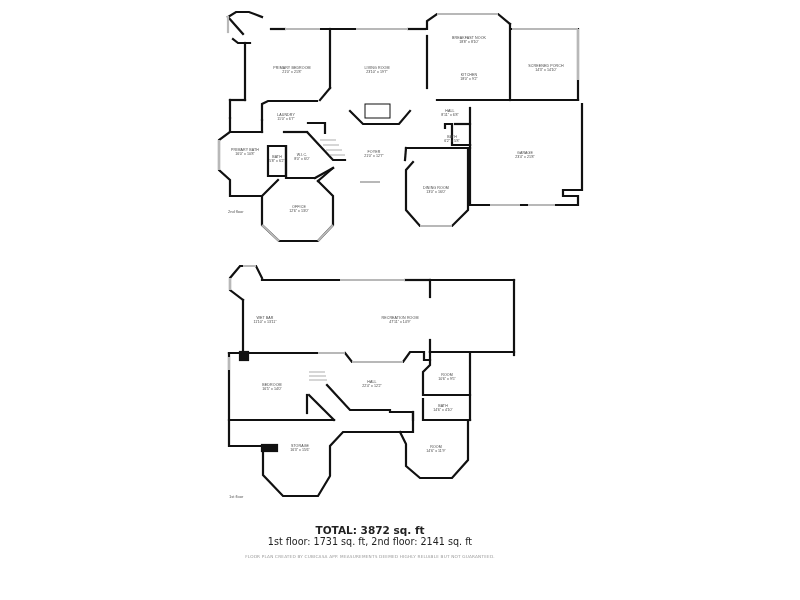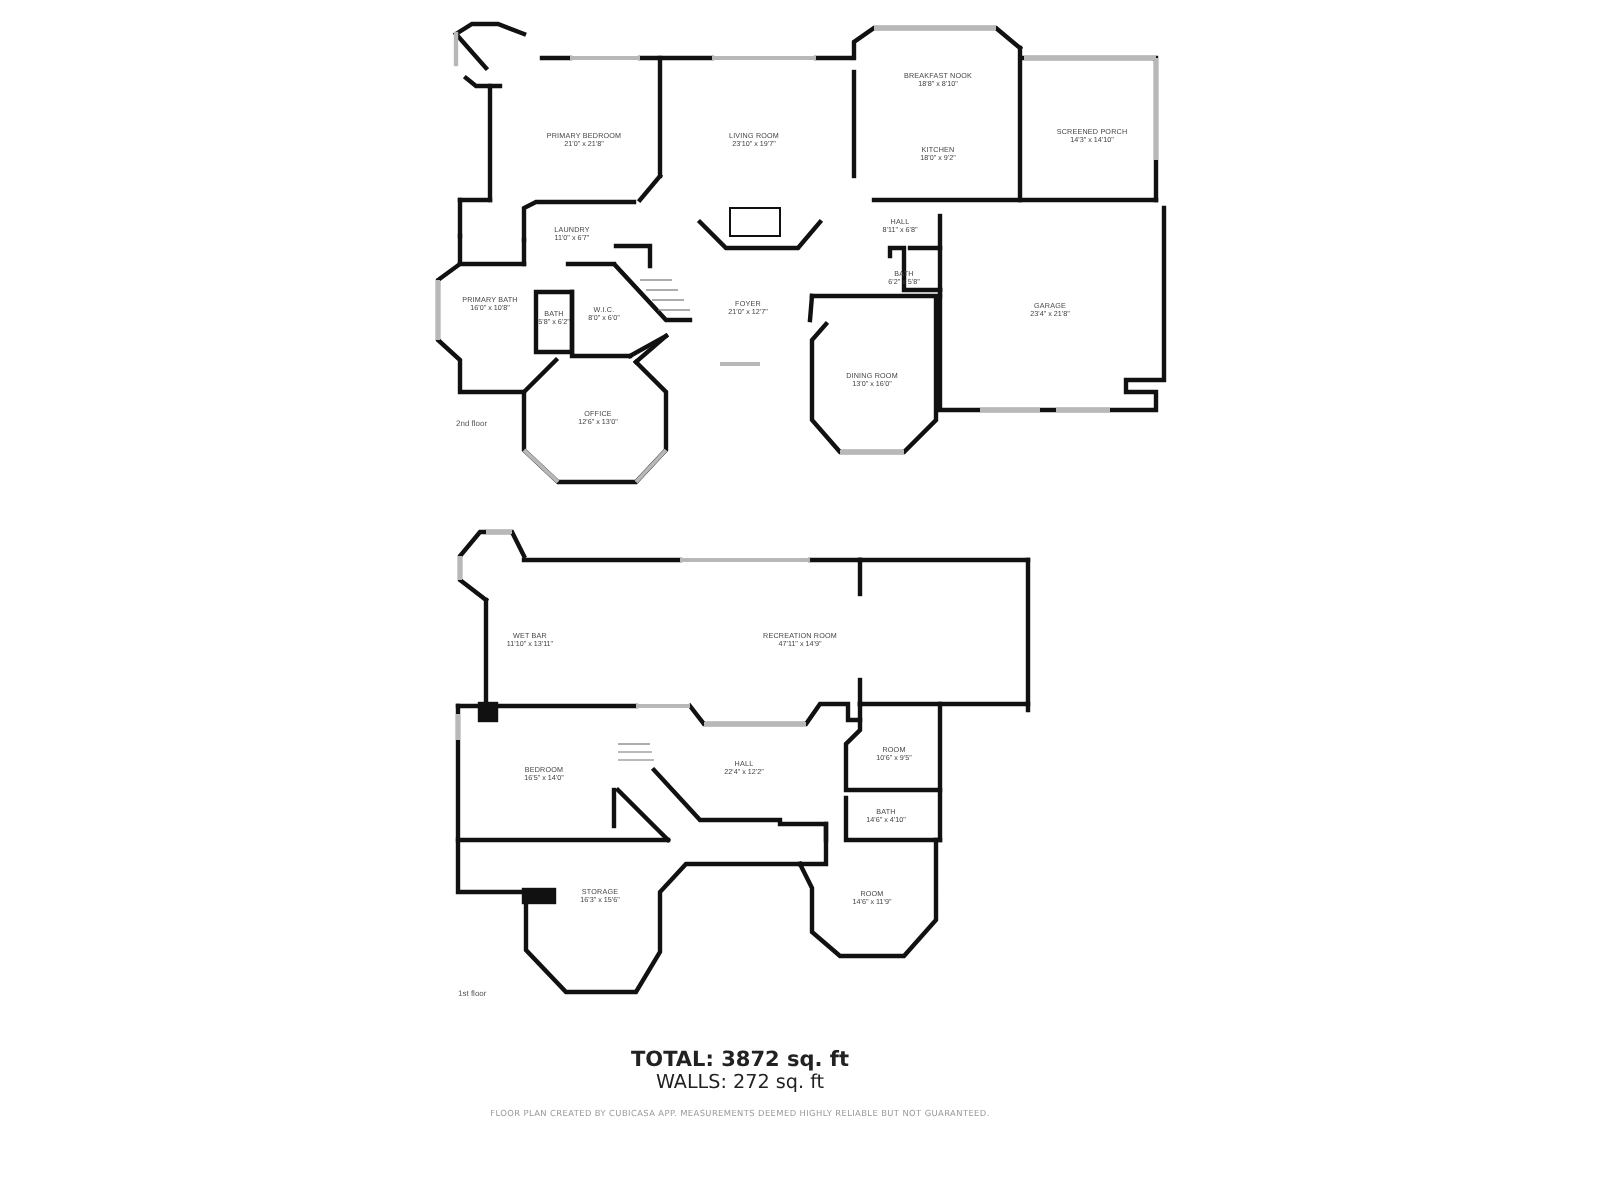--- a/index.html
+++ b/index.html
@@ -234,15 +234,15 @@
       </div>
     </div>
   <div id="floorlabels">
       <div class="floorlbl" style="left: 228px; top: 209px;">2nd floor</div>
       <div class="floorlbl" style="left: 229px; top: 494px;">1st floor</div>
     </div>
 </div>
 
 <div id="summary">
   <div class="total">TOTAL: 3872 sq. ft</div>
-  <div class="line">WALLS: 272 sq. ft</div>
+  <div class="line">1st floor: 1731 sq. ft, 2nd floor: 2141 sq. ft</div>
   <div class="disc">FLOOR PLAN CREATED BY CUBICASA APP. MEASUREMENTS DEEMED HIGHLY RELIABLE BUT NOT GUARANTEED.</div>
 </div>
 
 </body></html>

